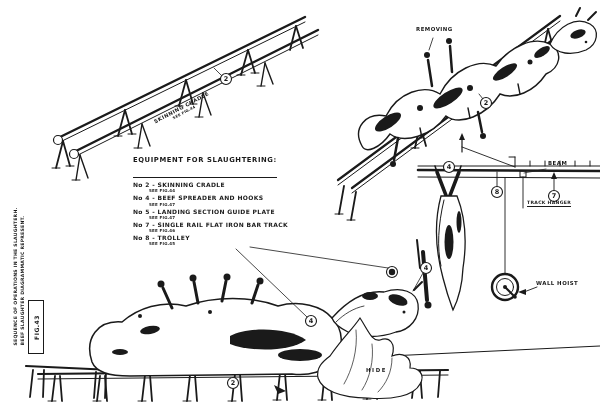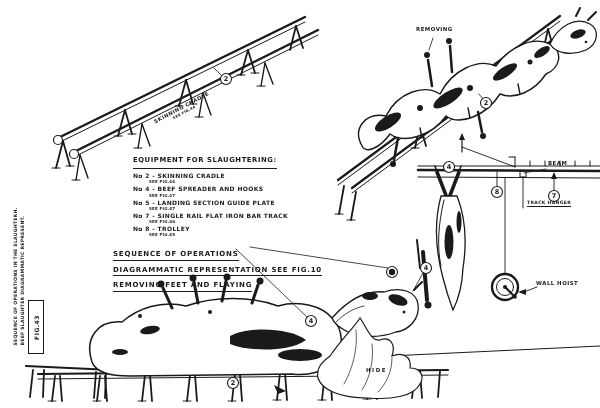--- a/index.html
+++ b/index.html
@@ -6,21 +6,21 @@
   .stage{
     position:relative;width:600px;height:408px;background:#ffffff;
     overflow:hidden;font-family:"DejaVu Sans",sans-serif;color:#1a1a1a;
   }
   .stage svg{position:absolute;left:0;top:0;}
   .lbl{position:absolute;font-weight:bold;white-space:nowrap;color:#1a1a1a;}
   .t5{font-size:5.4px;letter-spacing:.5px;}
   .t45{font-size:4.6px;letter-spacing:.3px;}
   .u{border-bottom:1px solid #1a1a1a;padding-bottom:1px;display:table;}
   .equip{position:absolute;left:133px;top:156px;width:215px;}
-  .equip .title{font-size:6.8px;letter-spacing:.6px;font-weight:bold;border-bottom:1px solid #1a1a1a;display:table;padding-bottom:4px;margin-bottom:4px;}
+  .equip .title{font-size:6.8px;letter-spacing:.6px;font-weight:bold;border-bottom:1px solid #1a1a1a;display:table;padding-bottom:13px;margin-bottom:4px;}
   .equip .item{font-size:6px;letter-spacing:.35px;font-weight:bold;line-height:1.05;}
   .equip .ref{font-size:4px;letter-spacing:.2px;font-weight:bold;margin:1px 0 2px 16px;line-height:1;}
   .seq{position:absolute;left:113px;top:250px;}
   .seq .line{font-size:7px;letter-spacing:.8px;font-weight:bold;border-bottom:1px solid #1a1a1a;display:table;padding-bottom:1.5px;margin-bottom:5px;}
   .side-title{
     position:absolute;left:-61px;top:259px;width:160px;height:13px;
     transform:rotate(-90deg);font-size:4.6px;letter-spacing:.25px;font-weight:bold;
     line-height:1.45;white-space:nowrap;
   }
   .figbox{
@@ -355,25 +355,20 @@
     <div class="item">No 4 - BEEF SPREADER AND HOOKS</div>
     <div class="ref">SEE FIG.47</div>
     <div class="item">No 5 - LANDING SECTION GUIDE PLATE</div>
     <div class="ref">SEE FIG.47</div>
     <div class="item">No 7 - SINGLE RAIL FLAT IRON BAR TRACK</div>
     <div class="ref">SEE FIG.46</div>
     <div class="item">No 8 - TROLLEY</div>
     <div class="ref">SEE FIG.45</div>
   </div>
 
-  <div class="seq">
-    <div class="line">SEQUENCE OF OPERATIONS</div>
-    <div class="line">DIAGRAMMATIC REPRESENTATION SEE FIG.10</div>
-    <div class="line">REMOVING FEET AND FLAYING</div>
-  </div>
 
   <div class="lbl t5" style="left:416px;top:26px;">REMOVING</div>
   <div class="lbl t5" style="left:548px;top:160px;">BEAM</div>
   <div class="lbl t45 u" style="left:527px;top:200px;">TRACK HANGER</div>
   <div class="lbl t5" style="left:536px;top:280px;">WALL HOIST</div>
   <div class="lbl t5" style="left:366px;top:367px;letter-spacing:1.6px;">HIDE</div>
 
 </div>
 
 </body></html>

